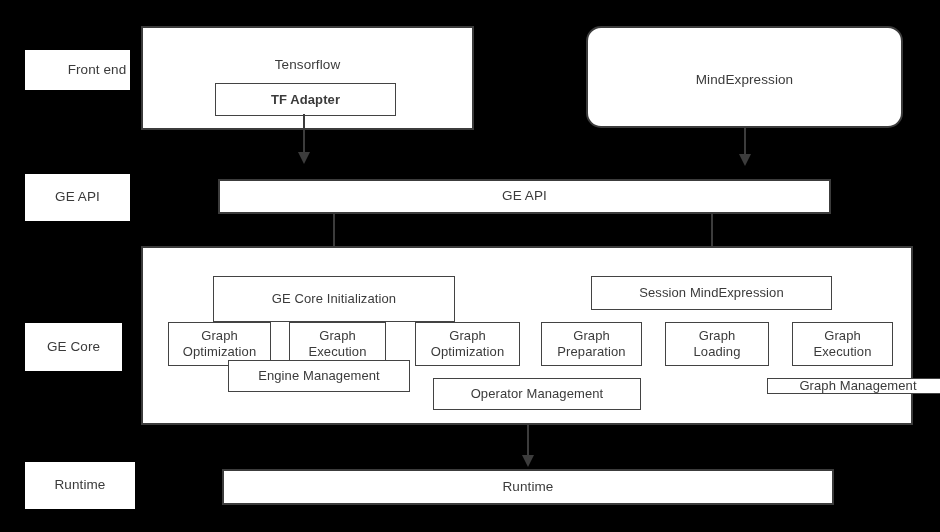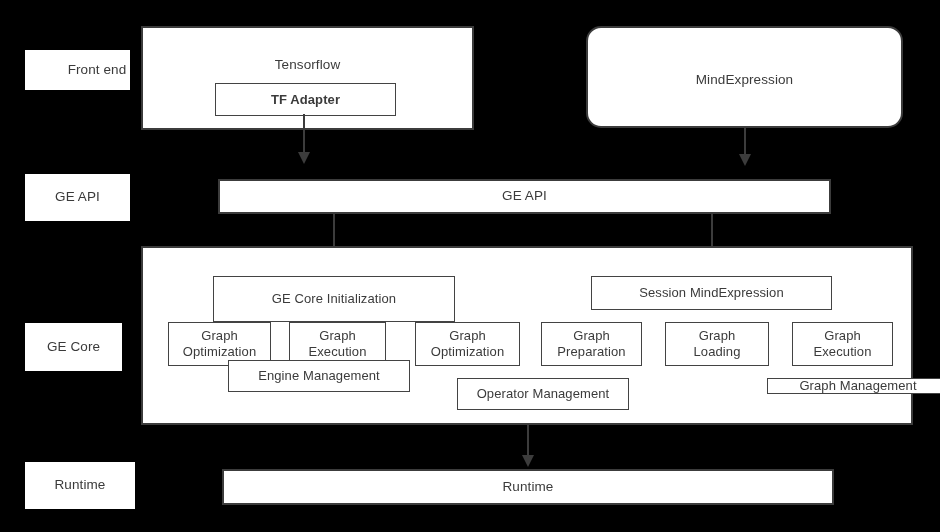--- a/index.html
+++ b/index.html
@@ -141,21 +141,21 @@
       <span>Graph</span>
       <span>Loading</span>
     </div>
 
     <div class="box sub stroke-thin" style="left:649px; top:74px; width:101px; height:44px; flex-direction:column;">
       <span>Graph</span>
       <span>Execution</span>
     </div>
 
     <div class="box sub stroke-thin" style="left:52px; top:112px; width:182px; height:32px;margin-left:33px;">Engine Management</div>
-    <div class="box sub stroke-thin" style="left:314px; top:130px; width:172px; height:32px;">Operator Management</div>
+    <div class="box sub stroke-thin" style="left:290px; top:130px; width:208px; height:32px;">Operator Management</div>
     <div class="box sub stroke-thin" style="left:580px; top:130px; width:182px; height:16px;margin-left:44px;">Graph Management</div>
   </div>
 
   <div class="conn" style="left:527px; top:425px; height:32px;"></div>
   <div class="arrow-head" style="left:522px; top:455px;"></div>
 
   <div class="box stroke" style="left:222px; top:469px; width:612px; height:36px; font-size:13.5px;">Runtime</div>
 
 </div>
 

